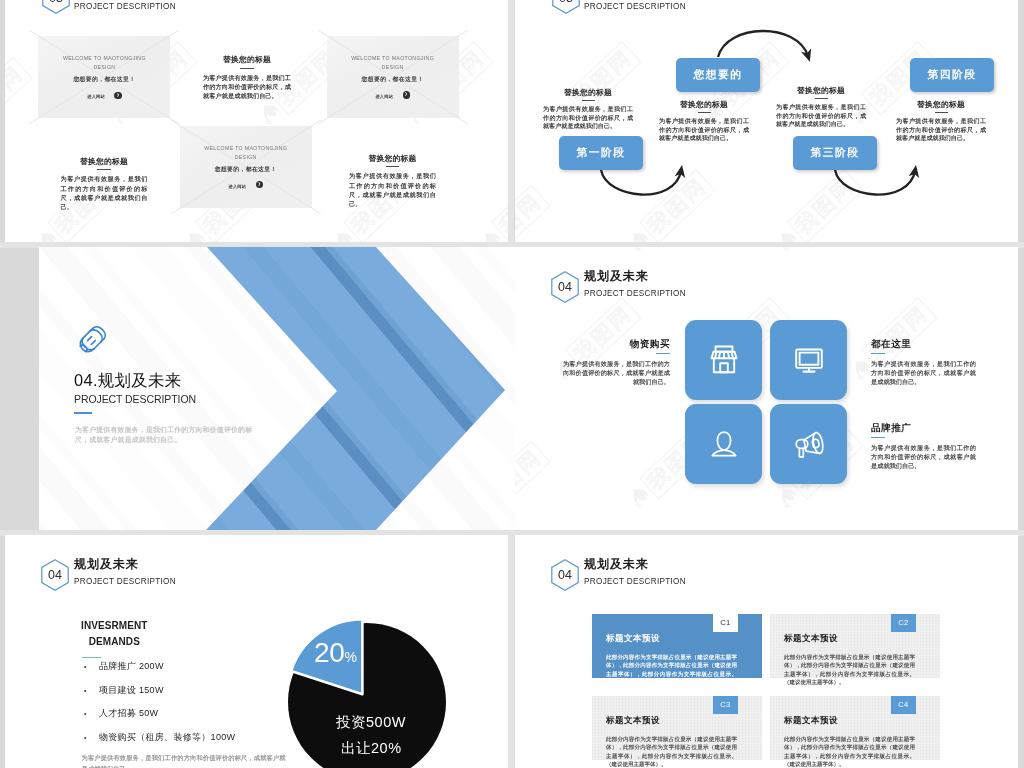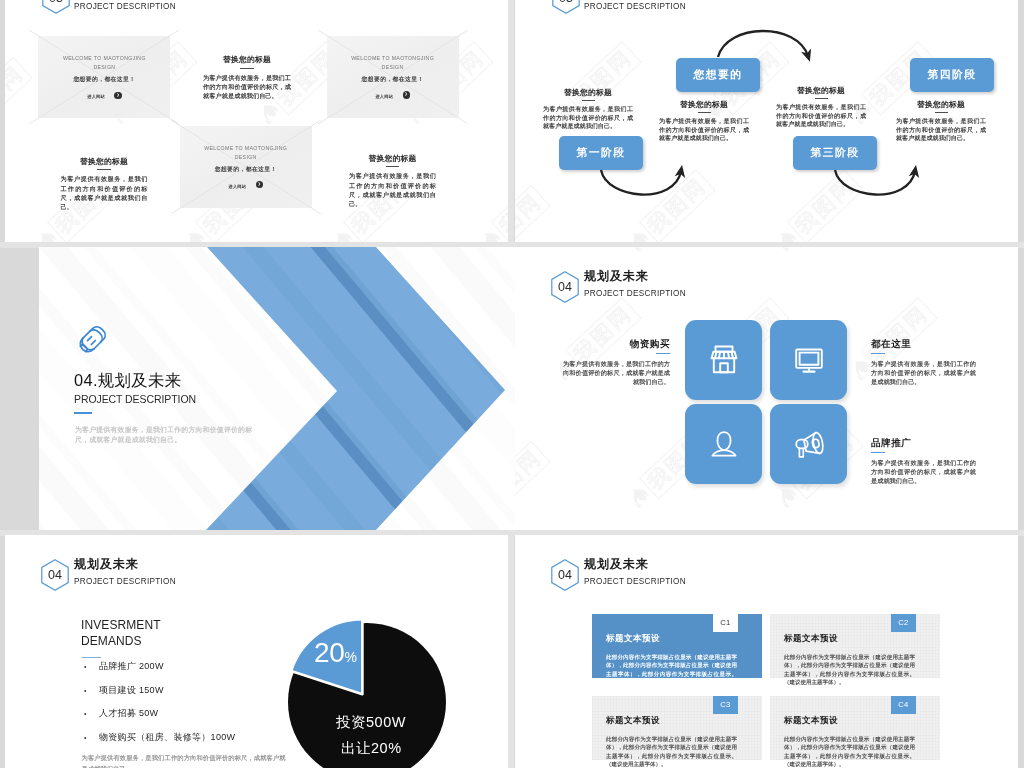--- a/index.html
+++ b/index.html
@@ -67,21 +67,21 @@
   .fblk{position:absolute;width:112px;}
   .fblk .fh{font-size:9.6px;color:#1f1f1f;font-weight:700;letter-spacing:.5px;line-height:11px;}
   .fblk .fbar{width:14px;height:1.4px;background:#5B9BD5;margin:3.5px 0 5px;}
   .fblk .fb{font-size:6.2px;color:#4f4f4f;line-height:9.2px;font-weight:700;text-align:justify;}
   .fblk.r{text-align:left;}
   .fblk.l{text-align:right;}
   .fblk.l .fb{text-align:justify;text-align-last:right;}
   .fblk.l .fbar{margin-left:auto;}
 
   
-  .ivh{position:absolute;font-size:12px;color:#1f1f1f;letter-spacing:.1px;line-height:15.8px;font-weight:400;}
+  .ivh{position:absolute;font-size:10px;color:#1f1f1f;letter-spacing:.1px;line-height:15.8px;font-weight:700;text-align:center;}
   .ivlist{position:absolute;}
   .ivli{display:flex;align-items:center;margin-bottom:12.5px;}
   .ivdot{width:15px;font-size:7px;color:#3a3a3a;line-height:11px;flex:0 0 auto;}
   .ivtx{font-size:9px;color:#1f1f1f;letter-spacing:.3px;line-height:11px;font-weight:400;}
   .ivnote{position:absolute;width:204px;font-size:6.3px;color:#9a9a9a;line-height:10.5px;font-weight:700;text-align:justify;}
 
   
   .card{position:absolute;width:170px;height:64px;background:#f0f0f0;
         background-image:repeating-linear-gradient(0deg,rgba(0,0,0,.016) 0 1px,transparent 1px 3px),
                          repeating-linear-gradient(90deg,rgba(0,0,0,.016) 0 1px,transparent 1px 3px);}
@@ -552,21 +552,21 @@
   <div class="fblk l" style="left:48px;top:91px;width:107px;">
     <div class="fh">物资购买</div>
     <div class="fbar"></div>
     <div class="fb">为客户提供有效服务，是我们工作的方向和价值评价的标尺，成就客户就是成就我们自己。</div>
   </div>
   <div class="fblk r" style="left:356px;top:91px;width:105px;">
     <div class="fh">都在这里</div>
     <div class="fbar"></div>
     <div class="fb">为客户提供有效服务，是我们工作的方向和价值评价的标尺，成就客户就是成就我们自己。</div>
   </div>
-  <div class="fblk r" style="left:356px;top:190px;width:105px;">
+  <div class="fblk r" style="left:356px;top:175px;width:105px;">
     <div class="fh">品牌推广</div>
     <div class="fbar"></div>
     <div class="fb">为客户提供有效服务，是我们工作的方向和价值评价的标尺，成就客户就是成就我们自己。</div>
   </div>
 </div>
 
 <div class="slide" id="s5">
   <div class="wmslide"></div>
   <div class="hexwrap" style="left:36px;top:24px;">
     <svg width="28" height="32" viewBox="0 0 28 32">

